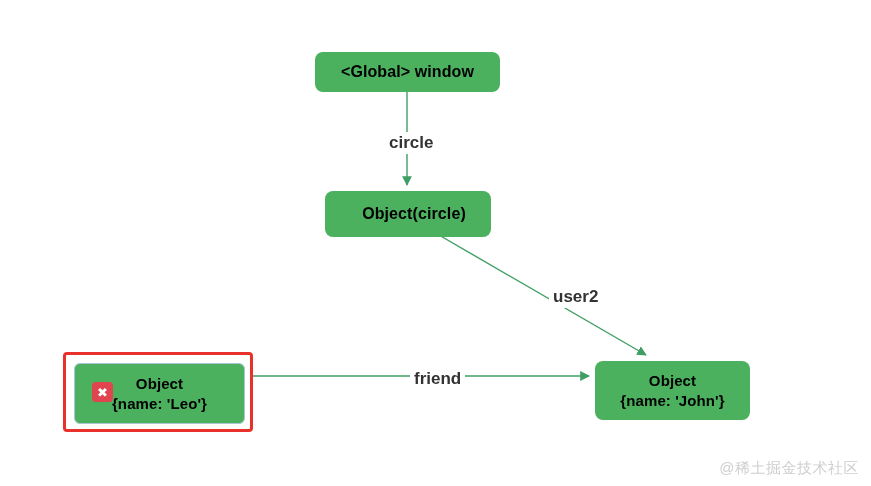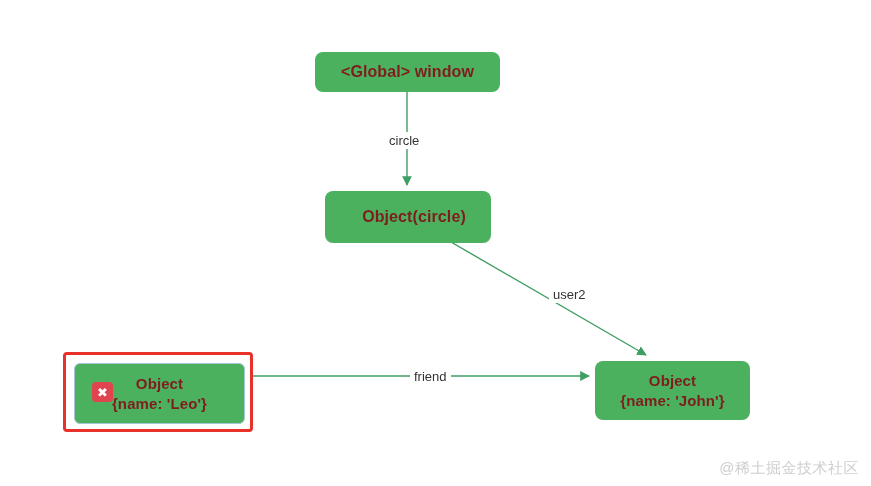--- a/index.html
+++ b/index.html
@@ -26,41 +26,41 @@
     height: 486px;
     pointer-events: none;
   }
 
   
   .node {
     position: absolute;
     box-sizing: border-box;
     background: #4cb15f;
     border-radius: 8px;
-    color: #7f1d1d;
+    color: #000000;
     font-weight: bold;
     display: flex;
     flex-direction: column;
     align-items: center;
     justify-content: center;
     text-align: center;
     line-height: 1.28;
     letter-spacing: 0.1px;
     z-index: 3;
   }
   .node .line { display: block; white-space: pre; }
 
   #node-global {
     left: 315px;  top: 52px;
     width: 185px; height: 40px;
     font-size: 16px;
   }
   #node-circle {
     left: 325px;  top: 191px;
-    width: 166px; height: 52px;
+    width: 166px; height: 46px;
     font-size: 16px;
     padding-left: 12px;
   }
   #node-john {
     left: 595px;  top: 361px;
     width: 155px; height: 59px;
     font-size: 15px;
   }
 
   
@@ -94,22 +94,22 @@
     font-size: 13px;
     font-weight: bold;
     line-height: 1;
     z-index: 6;
   }
 
   
   .edge-label {
     position: absolute;
     color: #333333;
-    font-size: 13px;
-    font-weight: normal;
+    font-size: 17px;
+    font-weight: bold;
     background: #ffffff;
     padding: 1px 4px;
     white-space: nowrap;
     z-index: 2;
   }
   #label-circle { left: 385px; top: 132px; }
   #label-user2  { left: 513px; top: 286px; margin-left: 36px; }
   #label-friend { left: 410px; top: 368px; }
 
   

